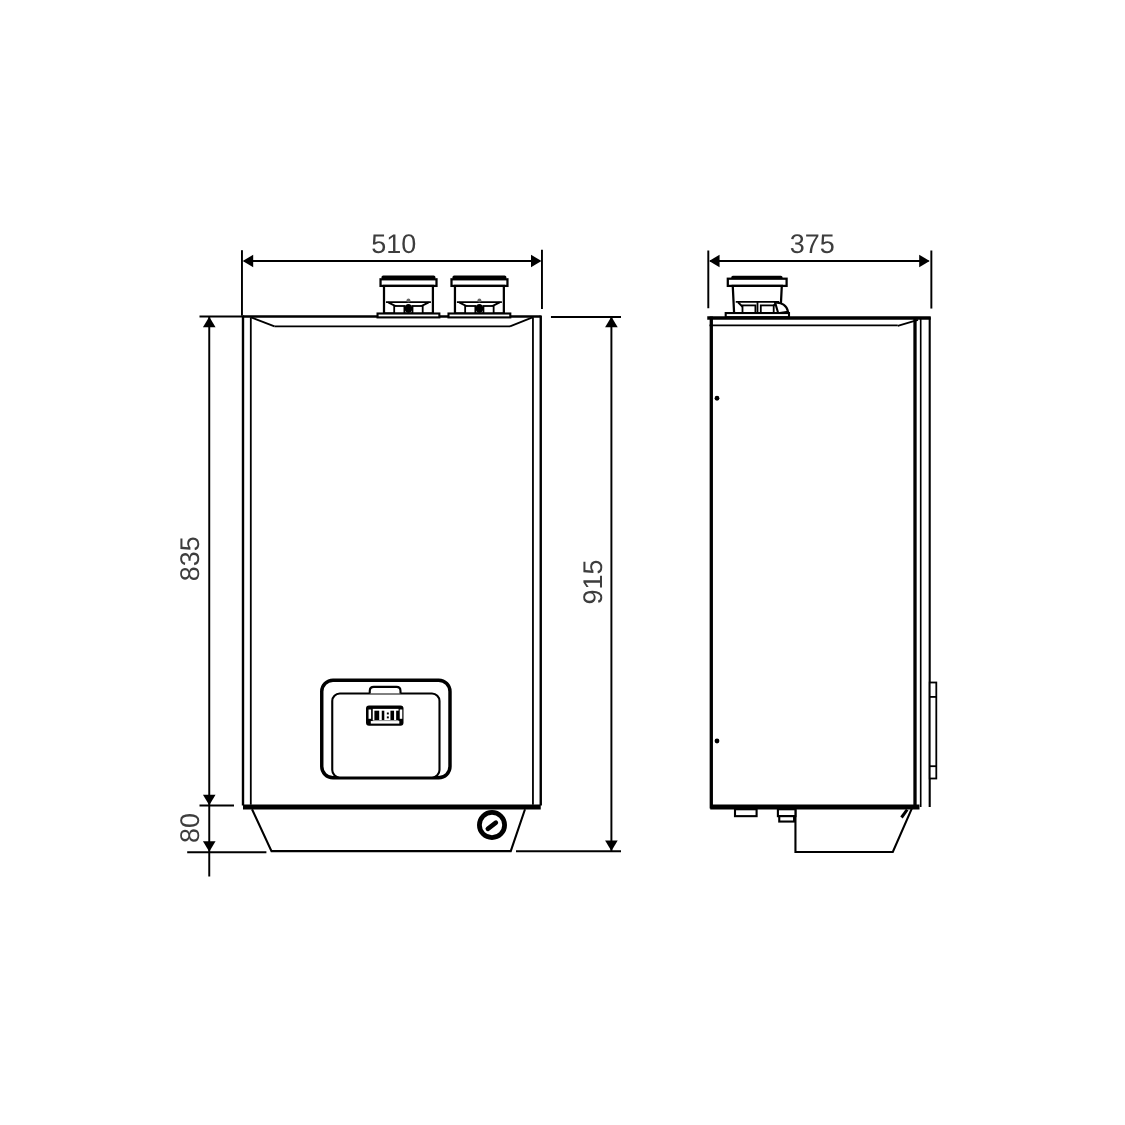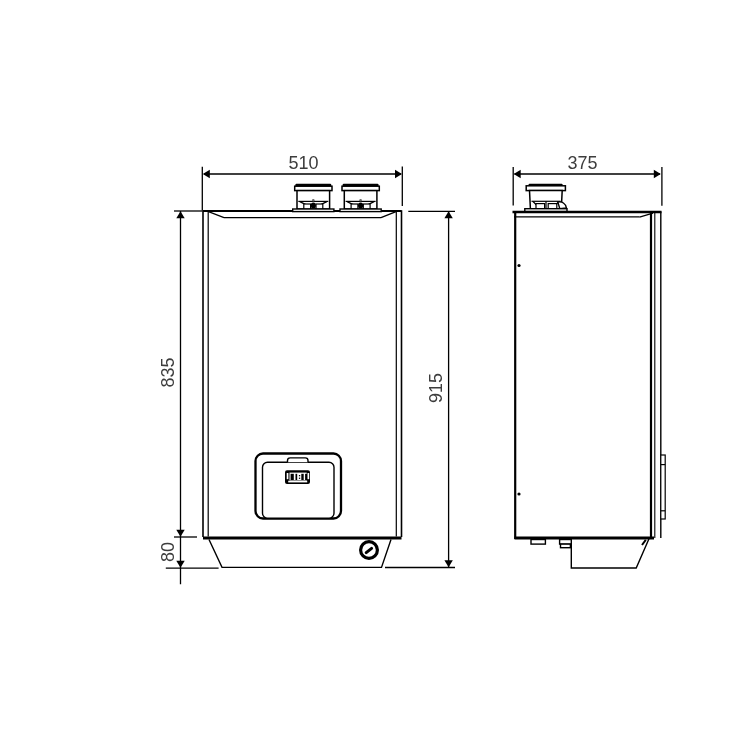--- a/index.html
+++ b/index.html
@@ -1,16 +1,16 @@
 <!DOCTYPE html>
 <html><head>
 <meta charset="utf-8">
 <style>
   html,body{margin:0;padding:0;background:#fff;}
-  .wrap{width:706px;height:750px;position:relative;margin-left:41px;}
+  .wrap{width:706px;height:750px;position:relative;}
   text{font-family:"Liberation Sans",sans-serif;fill:#3d3d3d;}
 </style>
 </head>
 <body>
 <div class="wrap">
 <svg width="750" height="750" viewBox="0 0 750 750" xmlns="http://www.w3.org/2000/svg">
 
   <rect x="0" y="0" width="750" height="750" fill="#ffffff"></rect>
 
   <g stroke="#000" stroke-width="1.3" fill="none">

